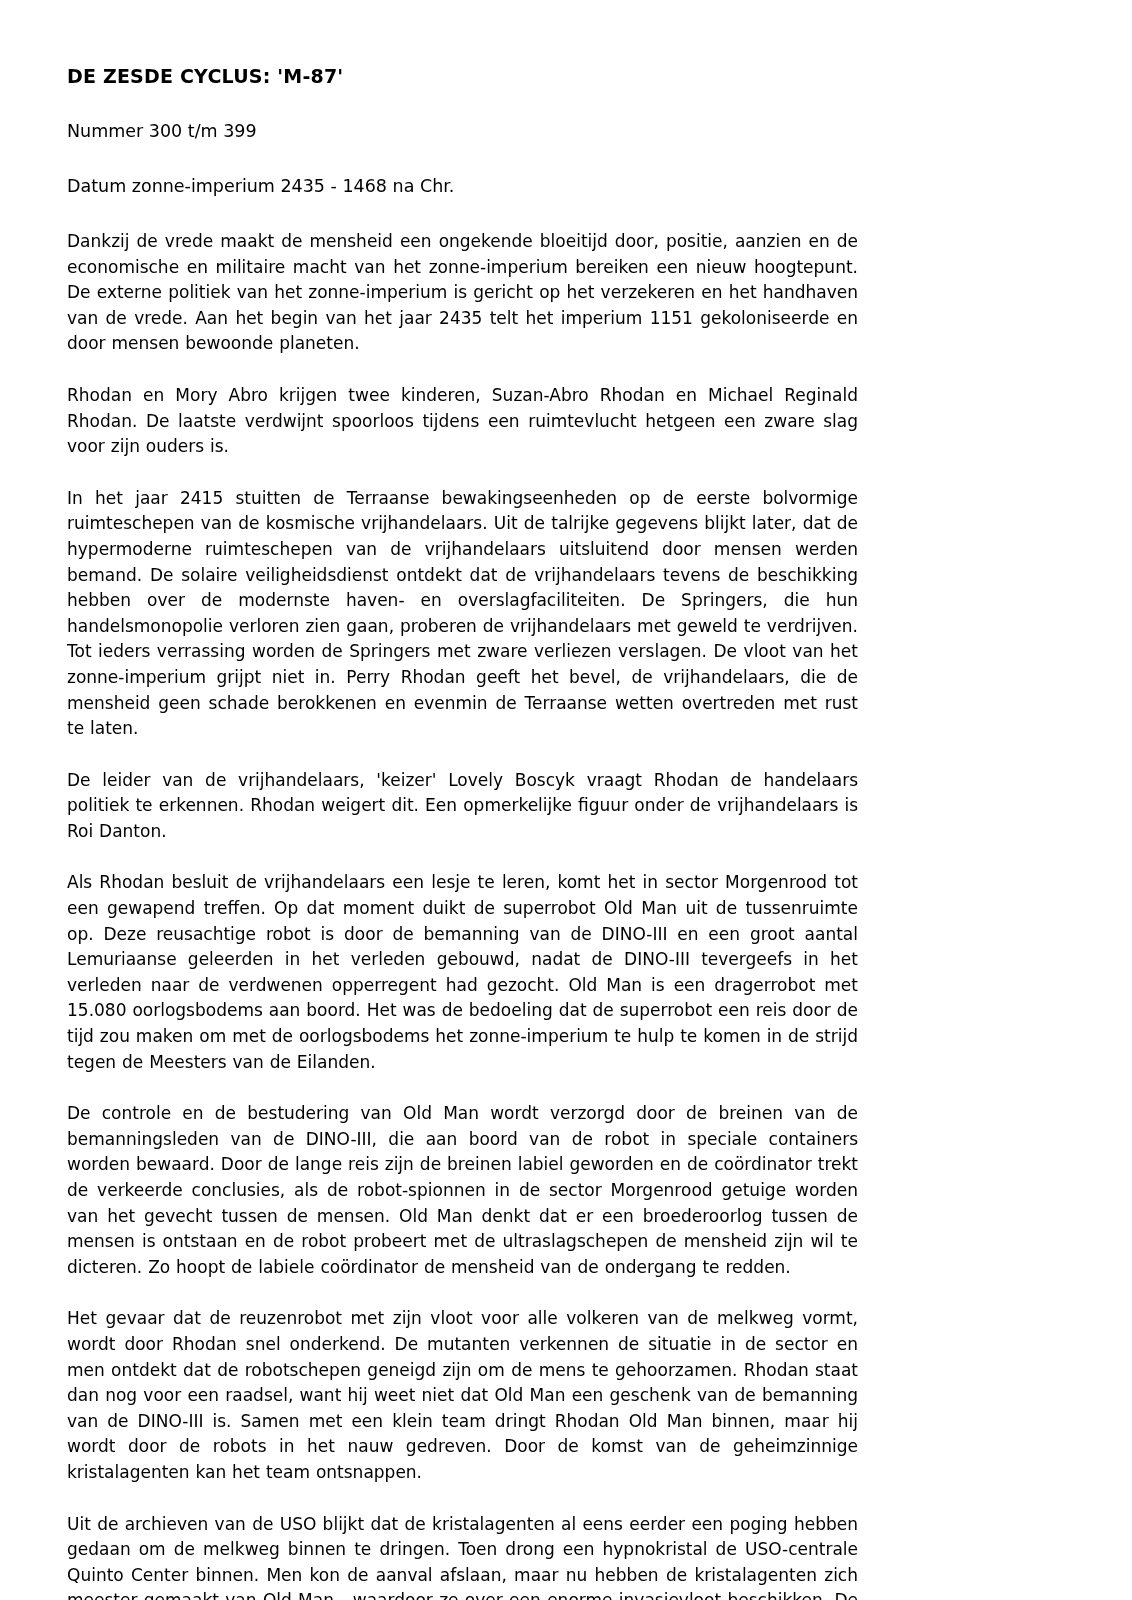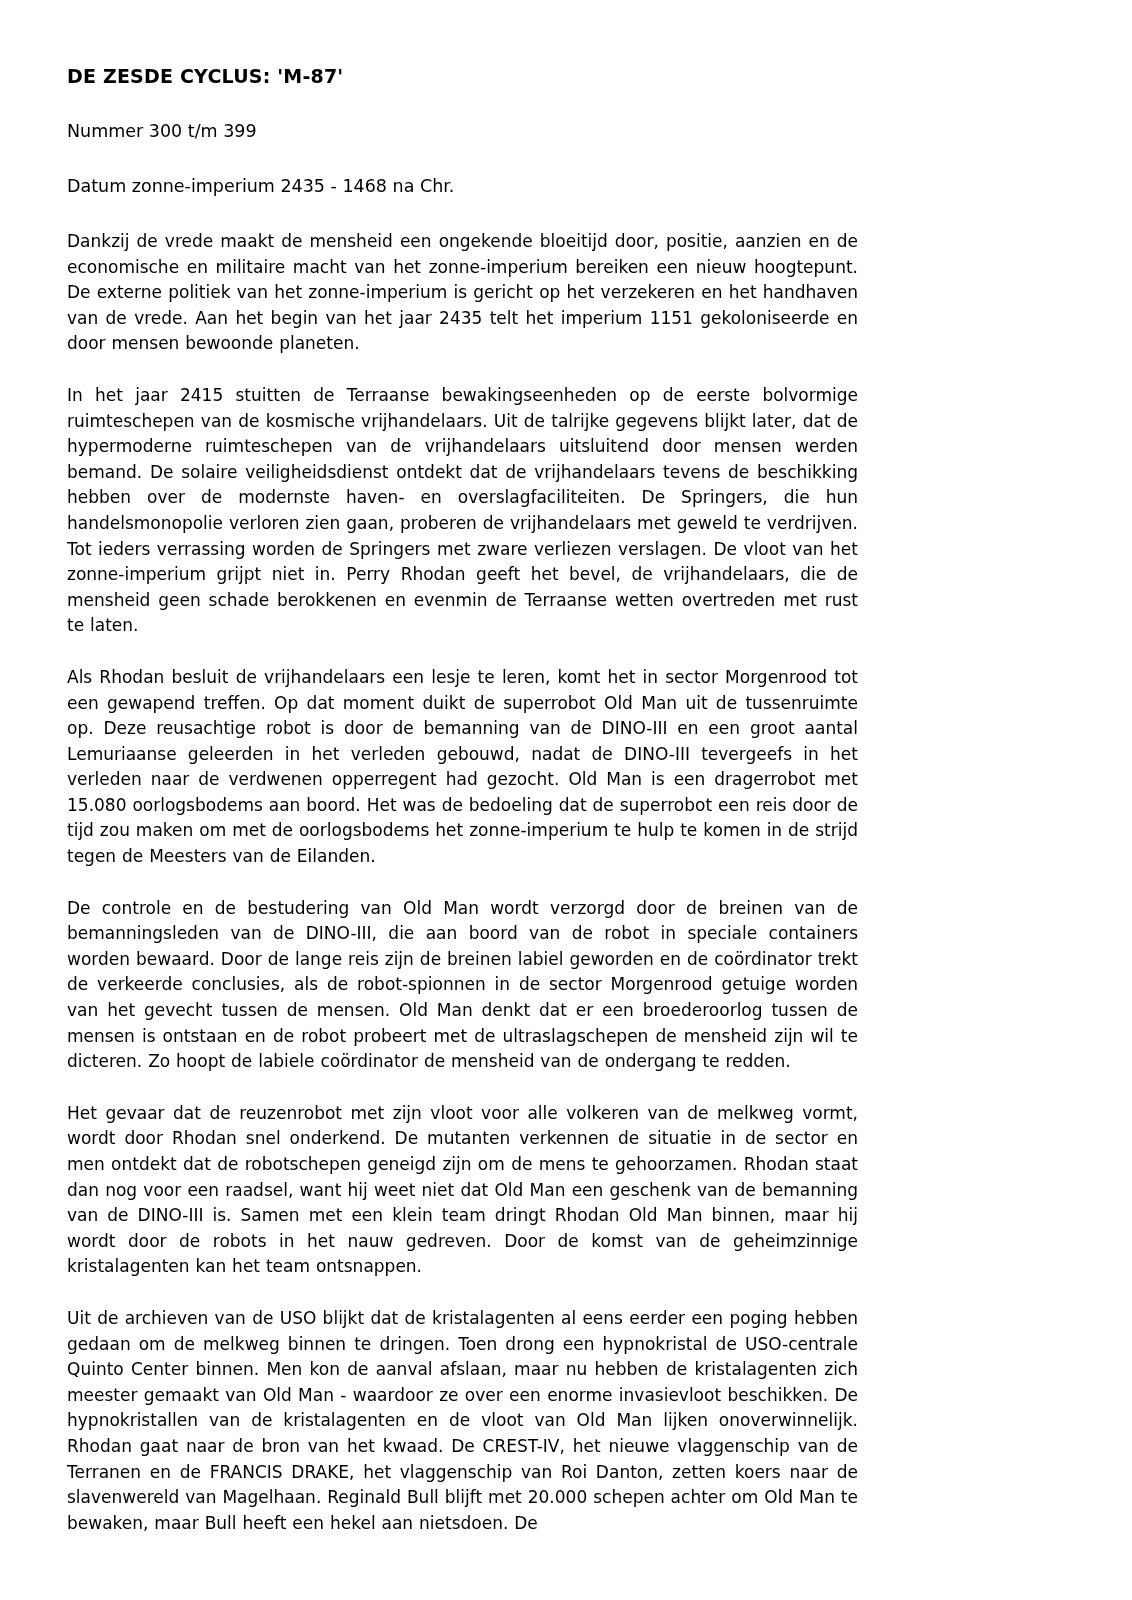--- a/index.html
+++ b/index.html
@@ -41,19 +41,21 @@
 </style>
 </head>
 <body>
 
 <div class="page">
   <h1 class="doc-title">DE ZESDE CYCLUS: 'M-87'</h1>
   <p class="meta-line">Nummer 300 t/m 399</p>
   <p class="meta-line">Datum zonne-imperium 2435 - 1468 na Chr.</p>
   <div class="body-paragraphs">
       <p class="body-para">Dankzij de vrede maakt de mensheid een ongekende bloeitijd door, positie, aanzien en de economische en militaire macht van het zonne-imperium bereiken een nieuw hoogtepunt. De externe politiek van het zonne-imperium is gericht op het verzekeren en het handhaven van de vrede. Aan het begin van het jaar 2435 telt het imperium 1151 gekoloniseerde en door mensen bewoonde planeten.</p>
+      <p class="body-para">Rhodan en Mory Abro krijgen twee kinderen, Suzan-Abro Rhodan en Michael Reginald Rhodan. De laatste verdwijnt spoorloos tijdens een ruimtevlucht hetgeen een zware slag voor zijn ouders is.</p>
       <p class="body-para">In het jaar 2415 stuitten de Terraanse bewakingseenheden op de eerste bolvormige ruimteschepen van de kosmische vrijhandelaars. Uit de talrijke gegevens blijkt later, dat de hypermoderne ruimteschepen van de vrijhandelaars uitsluitend door mensen werden bemand. De solaire veiligheidsdienst ontdekt dat de vrijhandelaars tevens de beschikking hebben over de modernste haven- en overslagfaciliteiten. De Springers, die hun handelsmonopolie verloren zien gaan, proberen de vrijhandelaars met geweld te verdrijven. Tot ieders verrassing worden de Springers met zware verliezen verslagen. De vloot van het zonne-imperium grijpt niet in. Perry Rhodan geeft het bevel, de vrijhandelaars, die de mensheid geen schade berokkenen en evenmin de Terraanse wetten overtreden met rust te laten.</p>
+      <p class="body-para">De leider van de vrijhandelaars, 'keizer' Lovely Boscyk vraagt Rhodan de handelaars politiek te erkennen. Rhodan weigert dit. Een opmerkelijke figuur onder de vrijhandelaars is Roi Danton.</p>
       <p class="body-para">Als Rhodan besluit de vrijhandelaars een lesje te leren, komt het in sector Morgenrood tot een gewapend treffen. Op dat moment duikt de superrobot Old Man uit de tussenruimte op. Deze reusachtige robot is door de bemanning van de DINO-III en een groot aantal Lemuriaanse geleerden in het verleden gebouwd, nadat de DINO-III tevergeefs in het verleden naar de verdwenen opperregent had gezocht. Old Man is een dragerrobot met 15.080 oorlogsbodems aan boord. Het was de bedoeling dat de superrobot een reis door de tijd zou maken om met de oorlogsbodems het zonne-imperium te hulp te komen in de strijd tegen de Meesters van de Eilanden.</p>
       <p class="body-para">De controle en de bestudering van Old Man wordt verzorgd door de breinen van de bemanningsleden van de DINO-III, die aan boord van de robot in speciale containers worden bewaard. Door de lange reis zijn de breinen labiel geworden en de coördinator trekt de verkeerde conclusies, als de robot-spionnen in de sector Morgenrood getuige worden van het gevecht tussen de mensen. Old Man denkt dat er een broederoorlog tussen de mensen is ontstaan en de robot probeert met de ultraslagschepen de mensheid zijn wil te dicteren. Zo hoopt de labiele coördinator de mensheid van de ondergang te redden.</p>
       <p class="body-para">Het gevaar dat de reuzenrobot met zijn vloot voor alle volkeren van de melkweg vormt, wordt door Rhodan snel onderkend. De mutanten verkennen de situatie in de sector en men ontdekt dat de robotschepen geneigd zijn om de mens te gehoorzamen. Rhodan staat dan nog voor een raadsel, want hij weet niet dat Old Man een geschenk van de bemanning van de DINO-III is. Samen met een klein team dringt Rhodan Old Man binnen, maar hij wordt door de robots in het nauw gedreven. Door de komst van de geheimzinnige kristalagenten kan het team ontsnappen.</p>
       <p class="body-para">Uit de archieven van de USO blijkt dat de kristalagenten al eens eerder een poging hebben gedaan om de melkweg binnen te dringen. Toen drong een hypnokristal de USO-centrale Quinto Center binnen. Men kon de aanval afslaan, maar nu hebben de kristalagenten zich meester gemaakt van Old Man - waardoor ze over een enorme invasievloot beschikken. De hypnokristallen van de kristalagenten en de vloot van Old Man lijken onoverwinnelijk. Rhodan gaat naar de bron van het kwaad. De CREST-IV, het nieuwe vlaggenschip van de Terranen en de FRANCIS DRAKE, het vlaggenschip van Roi Danton, zetten koers naar de slavenwereld van Magelhaan. Reginald Bull blijft met 20.000 schepen achter om Old Man te bewaken, maar Bull heeft een hekel aan nietsdoen. De</p>
     </div>
 </div>
 
 </body></html>

